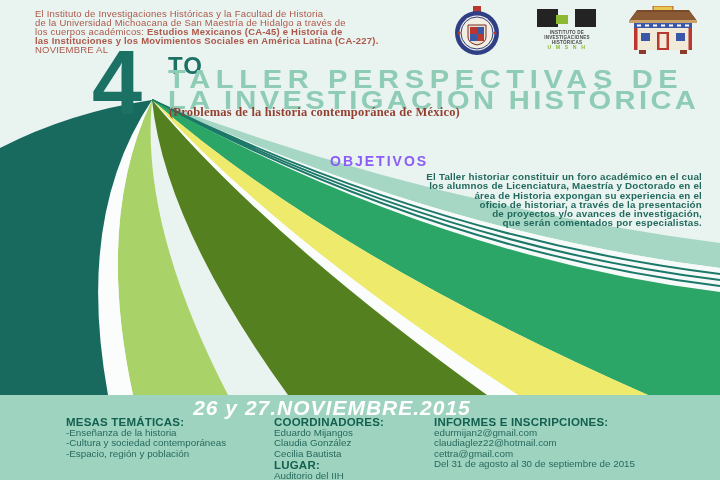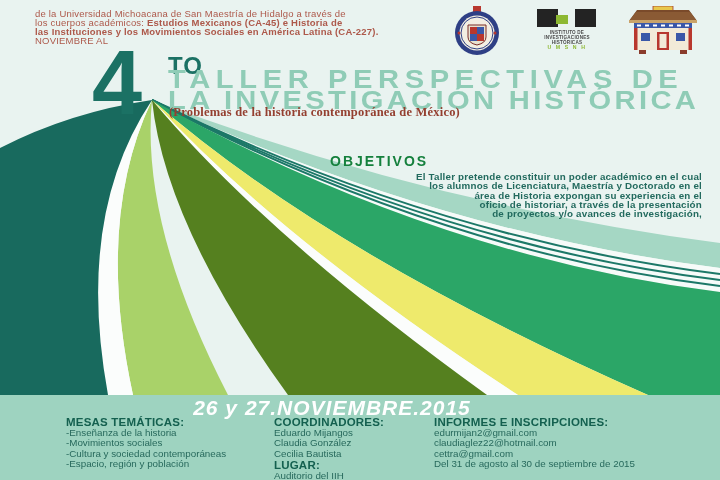--- a/index.html
+++ b/index.html
@@ -30,21 +30,21 @@
   
   .big4{left:92px;top:38px;font-size:90px;line-height:1;font-weight:700;color:#1b7164;}
   .ordinal{left:168px;top:52px;font-size:24px;font-weight:700;color:#1b7164;letter-spacing:1px;}
   .title-line{color:#8fccb6;font-weight:700;line-height:1;transform:scaleX(1.12);transform-origin:left top;white-space:nowrap;}
   .tl1{left:168px;top:66px;font-size:26px;letter-spacing:5px;}
   .tl2{left:168px;top:87px;font-size:26px;letter-spacing:3px;}
   .subtitle{left:169px;top:105px;font-size:12.5px;font-weight:700;color:#943f30;letter-spacing:.2px;font-family:Liberation Serif, serif;}
 
   
   .objetivos{left:330px;top:153px;width:372px;}
-  .obj-head{font-size:14px;font-weight:700;color:#15803d;letter-spacing:2px;}
+  .obj-head{font-size:14px;font-weight:700;color:#8b5cf6;letter-spacing:2px;}
   .obj-body{margin-top:3px;text-align:right;color:#226a5e;font-size:9.8px;
             line-height:9.3px;font-weight:700;letter-spacing:.2px;}
 
   
   .band{left:0;top:395px;width:720px;height:85px;background:#9ed3c0;}
   .date{position:absolute;left:0;top:1px;width:664px;text-align:center;color:#ffffff;
         font-size:21px;font-weight:700;font-style:italic;letter-spacing:1px;}
   .col{position:absolute;top:21px;color:#27695c;font-size:9.8px;line-height:10.4px;margin-left:16px;}
   .col .head{font-size:11.5px;font-weight:700;color:#14604f;line-height:12px;letter-spacing:.2px;}
   .c1{left:50px;width:205px;}
@@ -65,20 +65,21 @@
     <path d="M152,100 Q330,255 648,395 L720,395 L720,292 Q440,258 152,100 Z" fill="#2ba667"></path>
     <path d="M152,100 Q280,240 518,395 L648,395 Q330,255 152,100 Z" fill="#eeea6c"></path>
     <path d="M152,100 Q265,235 487,395 L518,395 Q280,240 152,100 Z" fill="#fbfdfc"></path>
     <path d="M152,100 Q165,225 288,395 L487,395 Q265,235 152,100 Z" fill="#55801f"></path>
     <path d="M152,100 Q95,220 133,395 L228,395 Q140,225 152,100 Z" fill="#a9d269"></path>
     <path d="M152,100 Q75,215 108,395 L133,395 Q95,220 152,100 Z" fill="#fbfdfc"></path>
     <path d="M152,100 Q70,112 0,148 L0,395 L108,395 Q75,215 152,100 Z" fill="#186a5e"></path>
   </svg>
 
   <div class="abs intro">
+    <div>El Instituto de Investigaciones Históricas y la Facultad de Historia</div>
     <div>de la Universidad Michoacana de San Maestría de Hidalgo a través de</div>
     <div><span>los cuerpos académicos: </span><b>Estudios Mexicanos (CA-45) e Historia de</b></div>
     <div><b>las Instituciones y los Movimientos Sociales en América Latina (CA-227).</b></div>
     <div>NOVIEMBRE AL</div>
   </div>
 
   <svg class="abs seal" viewBox="0 0 52 50">
     <rect x="22" y="0" width="8" height="6" fill="#b8372e"></rect>
     <circle cx="26" cy="27" r="22" fill="#2e3f85"></circle>
     <circle cx="26" cy="27" r="17.5" fill="#f3eee2"></circle>
@@ -130,35 +131,35 @@
 
   <div class="abs big4">4</div>
   <div class="abs ordinal">TO</div>
   <div class="abs title-line tl1">TALLER PERSPECTIVAS DE</div>
   <div class="abs title-line tl2">LA INVESTIGACIÓN HISTÓRICA</div>
   <div class="abs subtitle">(Problemas de la historia contemporánea de México)</div>
 
   <div class="abs objetivos">
     <div class="obj-head">OBJETIVOS</div>
     <div class="obj-body">
-      <div>El Taller pretende constituir un poder académico en el cual</div>
+      <div>El Taller historiar constituir un foro académico en el cual</div>
       <div>los alumnos de Licenciatura, Maestría y Doctorado en el</div>
       <div>área de Historia expongan su experiencia en el</div>
       <div>oficio de historiar, a través de la presentación</div>
       <div>de proyectos y/o avances de investigación,</div>
+      <div>que serán comentados por especialistas.</div>
     </div>
   </div>
 
   <div class="abs band">
     <div class="date">26 y 27.NOVIEMBRE.2015</div>
 
     <div class="col c1">
       <div class="head">MESAS TEMÁTICAS:</div>
       <div>-Enseñanza de la historia</div>
-      <div>-Movimientos sociales</div>
       <div>-Cultura y sociedad contemporáneas</div>
       <div>-Espacio, región y población</div>
     </div>
 
     <div class="col c2">
       <div class="head">COORDINADORES:</div>
       <div>Eduardo Mijangos</div>
       <div>Claudia González</div>
       <div>Cecilia Bautista</div>
       <div class="head">LUGAR:</div>

